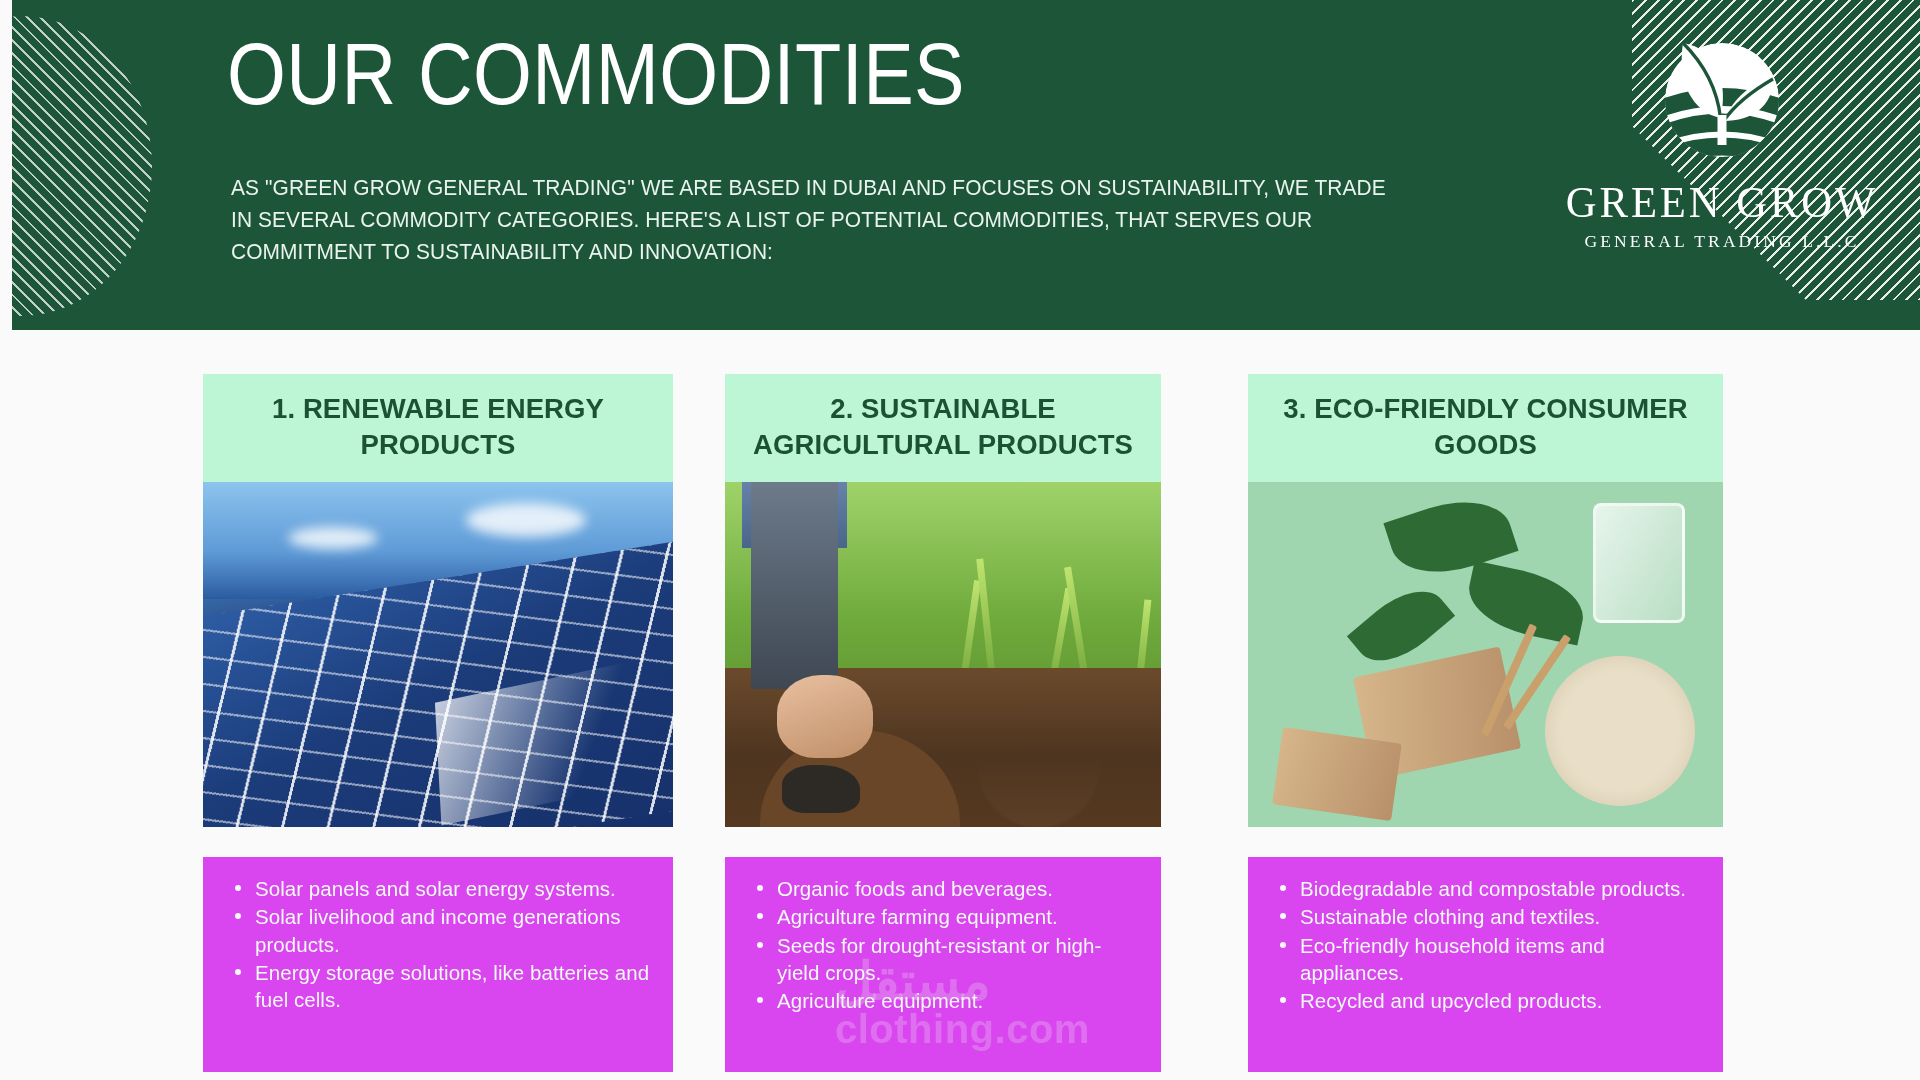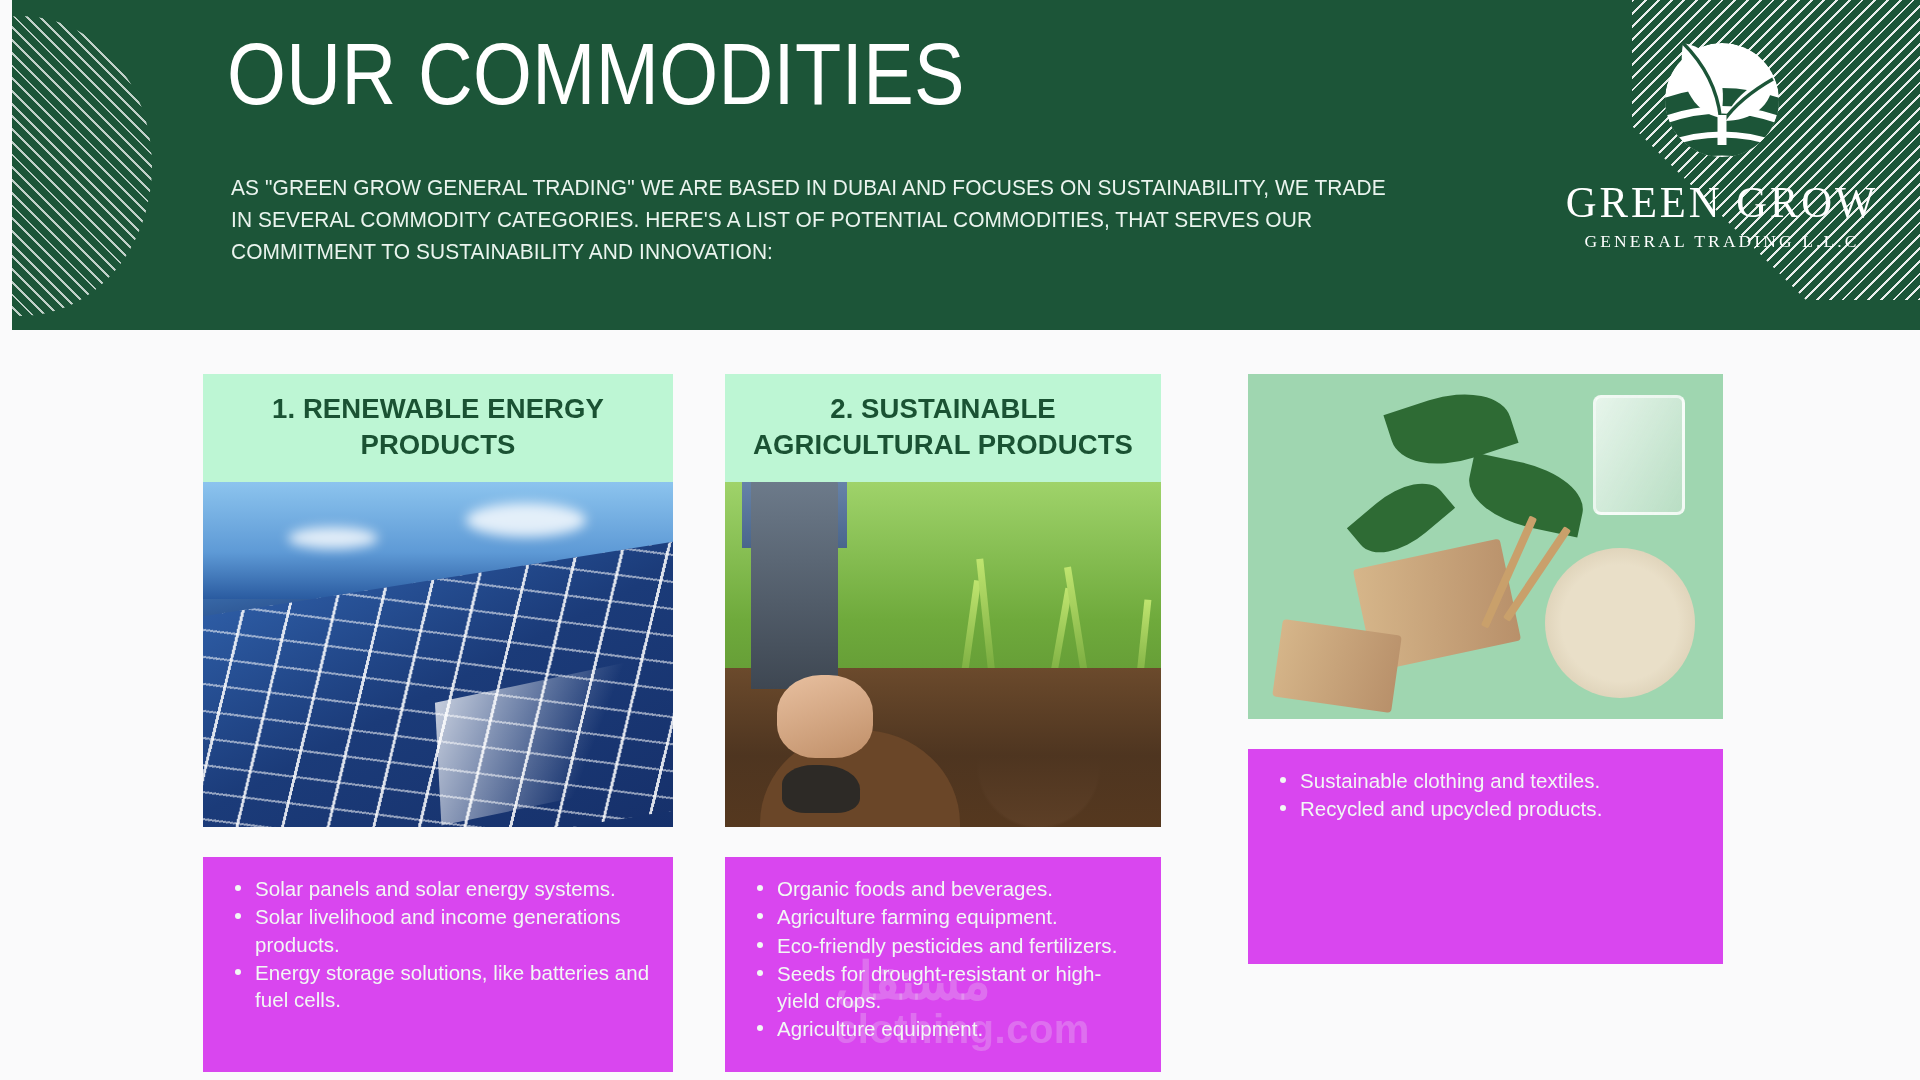--- a/index.html
+++ b/index.html
@@ -276,42 +276,44 @@
       <div class="mound"></div>
       <div class="jeans"></div>
       <div class="leg"></div>
       <div class="boot"></div>
       <div class="hand"></div>
     </div>
     <div class="card-list">
       <ul>
         <li>Organic foods and beverages.</li>
         <li>Agriculture farming equipment.</li>
-        <li>Eco-friendly pesticides and fertilizers.</li>
         <li>Seeds for drought-resistant or high-yield crops.</li>
         <li>Agriculture equipment.</li>
       </ul>
     </div>
   </div>
 
   <div class="card card-3">
+    <div class="card-head">3. ECO-FRIENDLY CONSUMER GOODS</div>
     <div class="card-photo ph-eco">
       <div class="leafy" style="left:30%;top:6%;width:120px;height:68px;transform:rotate(-18deg);"></div>
       <div class="leafy" style="left:46%;top:26%;width:118px;height:62px;transform:rotate(12deg);"></div>
       <div class="leafy" style="left:22%;top:34%;width:96px;height:54px;transform:rotate(-40deg);"></div>
       <div class="jar" style="right:8%;top:6%;width:92px;height:120px;"></div>
       <div class="kraft" style="left:24%;top:52%;width:150px;height:104px;transform:rotate(-12deg);"></div>
       <div class="plate" style="right:6%;bottom:6%;width:150px;height:150px;"></div>
       <div class="kraft" style="left:6%;bottom:4%;width:120px;height:78px;transform:rotate(8deg);"></div>
       <div class="straw" style="left:54%;top:40%;width:8px;height:120px;transform:rotate(24deg);"></div>
       <div class="straw" style="left:60%;top:42%;width:8px;height:110px;transform:rotate(34deg);"></div>
     </div>
     <div class="card-list">
       <ul>
+        <li>Biodegradable and compostable products.</li>
         <li>Sustainable clothing and textiles.</li>
+        <li>Eco-friendly household items and appliances.</li>
         <li>Recycled and upcycled products.</li>
       </ul>
     </div>
   </div>
 </div>
 
 <div class="watermark">
   <div class="wm-ar">مستقل</div>
   <div class="wm-en">clothing.com</div>
 </div>

